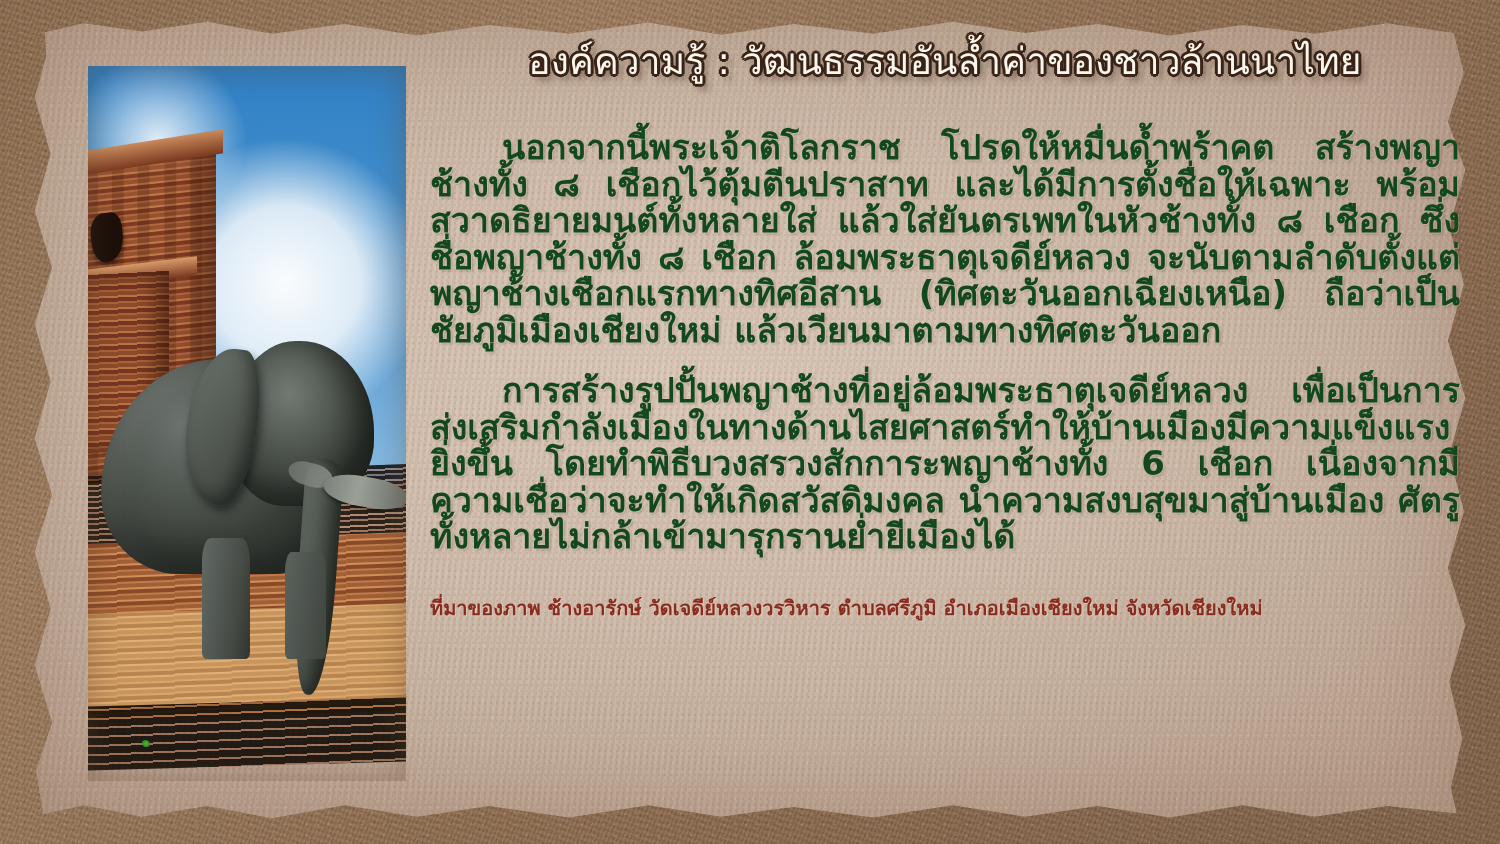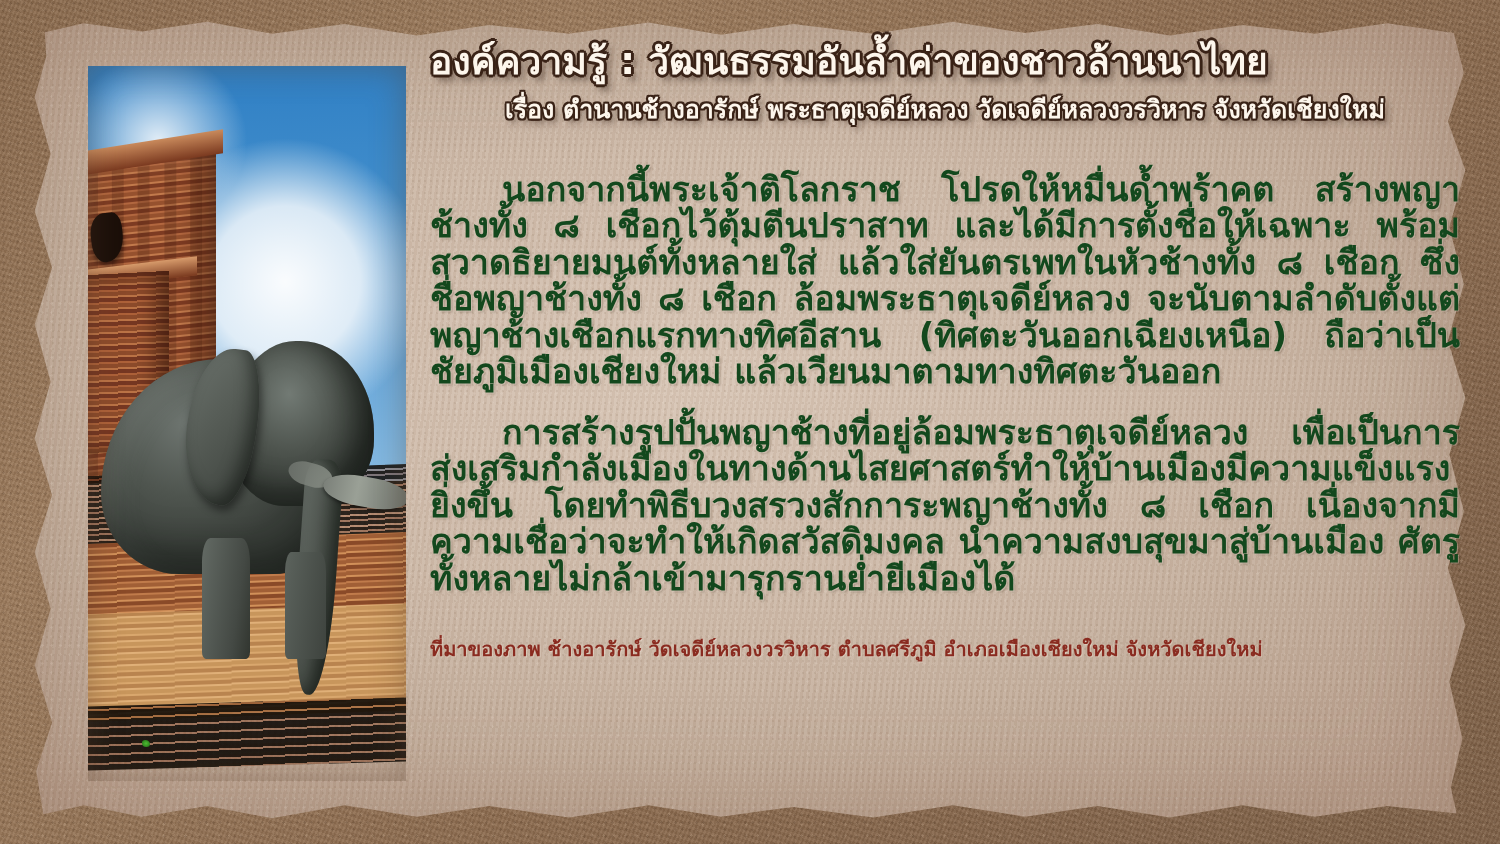--- a/index.html
+++ b/index.html
@@ -198,21 +198,21 @@
   .photo-vig{
     position:absolute;inset:0;pointer-events:none;
     box-shadow: inset 0 0 34px rgba(90,65,45,.40);
   }
 
   
   #content{
     position:absolute;left:430px;top:38px;width:1030px;
   }
   .title{
-    font-size:37px;font-weight:bold;color:#fdf6ec;
+    font-size:37px;font-weight:normal;text-align:center;color:#fdf6ec;
     letter-spacing:.2px;line-height:1.28;
     text-shadow:
       -2px -2px 0 #3a2317, 2px -2px 0 #3a2317, -2px 2px 0 #3a2317, 2px 2px 0 #3a2317,
       -3px 0 0 #3a2317, 3px 0 0 #3a2317, 0 -3px 0 #3a2317, 0 3px 0 #3a2317,
       5px 6px 7px rgba(40,22,12,.55);
   }
   .subtitle{
     margin-top:9px;
     font-size:25px;font-weight:bold;text-align:center;color:#fdf6ec;
     line-height:1.3;
@@ -272,22 +272,21 @@
       <div class="ele-leg"></div>
       <div class="ele-leg2"></div>
 
       <div class="photo-vig"></div>
     </div>
   </div>
 
   <div id="content">
     <div class="title">องค์ความรู้ : วัฒนธรรมอันล้ำค่าของชาวล้านนาไทย</div>
 
-    <div class="subtitle">เรื่อง ตำนานช้างอารักษ์ พระธาตุเจดีย์หลวง วัดเจดีย์หลวงวรวิหาร จังหวัดเชียงใหม่</div>
 
     <div class="body-wrap">
       <div class="para">นอกจากนี้พระเจ้าติโลกราช โปรดให้หมื่นด้ำพร้าคต สร้างพญาช้างทั้ง ๘ เชือกไว้ตุ้มตีนปราสาท และได้มีการตั้งชื่อให้เฉพาะ พร้อมสวาดธิยายมนต์ทั้งหลายใส่ แล้วใส่ยันตรเพทในหัวช้างทั้ง ๘ เชือก ซึ่งชื่อพญาช้างทั้ง ๘ เชือก ล้อมพระธาตุเจดีย์หลวง จะนับตามลำดับตั้งแต่พญาช้างเชือกแรกทางทิศอีสาน (ทิศตะวันออกเฉียงเหนือ) ถือว่าเป็นชัยภูมิเมืองเชียงใหม่ แล้วเวียนมาตามทางทิศตะวันออก</div>
-      <div class="para">การสร้างรูปปั้นพญาช้างที่อยู่ล้อมพระธาตุเจดีย์หลวง เพื่อเป็นการส่งเสริมกำลังเมืองในทางด้านไสยศาสตร์ทำให้บ้านเมืองมีความแข็งแรงยิ่งขึ้น โดยทำพิธีบวงสรวงสักการะพญาช้างทั้ง ๘ เชือก เนื่องจากมีความเชื่อว่าจะทำให้เกิดสวัสดิมงคล นำความสงบสุขมาสู่บ้านเมือง ศัตรูทั้งหลายไม่กล้าเข้ามารุกรานย่ำยีเมืองได้</div>
+      <div class="para">การสร้างรูปปั้นพญาช้างที่อยู่ล้อมพระธาตุเจดีย์หลวง เพื่อเป็นการส่งเสริมกำลังเมืองในทางด้านไสยศาสตร์ทำให้บ้านเมืองมีความแข็งแรงยิ่งขึ้น โดยทำพิธีบวงสรวงสักการะพญาช้างทั้ง 6 เชือก เนื่องจากมีความเชื่อว่าจะทำให้เกิดสวัสดิมงคล นำความสงบสุขมาสู่บ้านเมือง ศัตรูทั้งหลายไม่กล้าเข้ามารุกรานย่ำยีเมืองได้</div>
       <div class="credit">ที่มาของภาพ ช้างอารักษ์ วัดเจดีย์หลวงวรวิหาร ตำบลศรีภูมิ อำเภอเมืองเชียงใหม่ จังหวัดเชียงใหม่</div>
     </div>
   </div>
 
 </div>
 
 </body></html>

